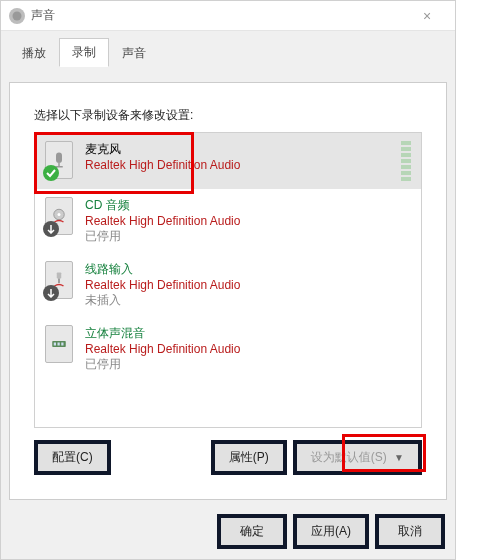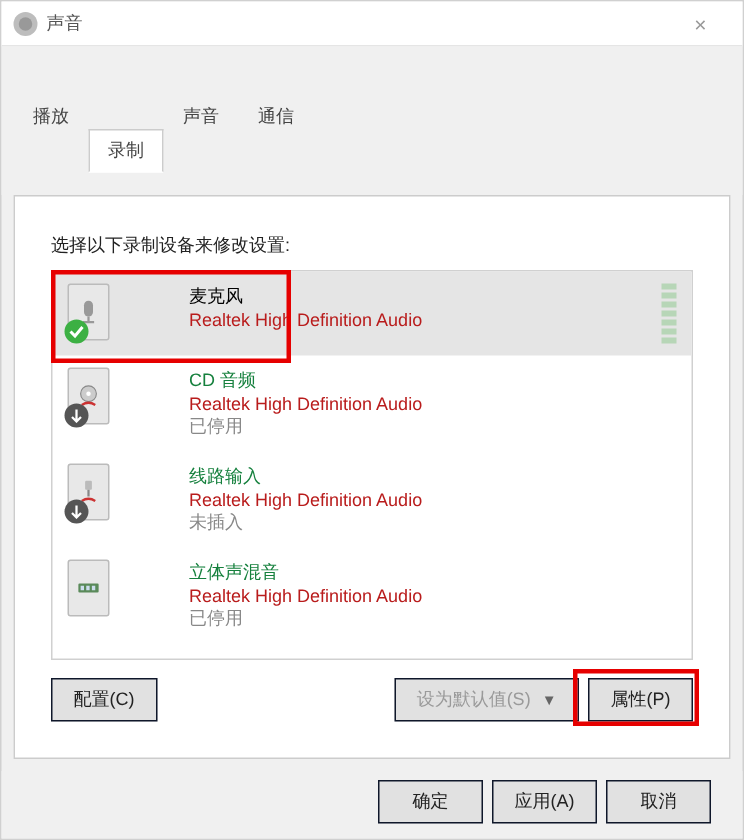--- a/index.html
+++ b/index.html
@@ -1,71 +1,70 @@
 <!DOCTYPE html>
 <html><head>
 <meta charset="utf-8">
 <style>
   * { box-sizing: border-box; margin: 0; padding: 0; font-family: "Microsoft YaHei", "Segoe UI", sans-serif; font-size: 12px; }
   body { background: #fff; width: 500px; height: 560px; overflow: hidden; }
-  .window { width: 496px; height: 560px; background: #f0f0f0; border: 1px solid #d0d0d0; display: flex; flex-direction: column; }
+  .window { width: 456px; height: 560px; background: #f0f0f0; border: 1px solid #d0d0d0; display: flex; flex-direction: column; }
   .titlebar { height: 30px; background: #fff; display: flex; align-items: center; padding: 0 8px; border-bottom: 1px solid #e5e5e5; }
   .titlebar .icon { width: 16px; height: 16px; background: #bdbdbd; border-radius: 50%; margin-right: 6px; display:flex;align-items:center;justify-content:center;}
   .titlebar .title { color: #555; flex: 1; }
   .titlebar .close { width: 40px; text-align: center; color: #999; font-size: 14px; cursor: pointer; }
-  .tabs { display: flex; align-items: center; padding: 6px 8px 16px 8px; background:#f0f0f0;}
+  .tabs { display: flex; align-items: flex-end; padding: 6px 8px 16px 8px; background:#f0f0f0;}
   .tab { padding: 5px 12px 5px 12px; color: #444; cursor: pointer; border:1px solid transparent; border-bottom:none; position:relative; top:1px;}
-  .tab.active { background: #fff; border: 1px solid #ccc; border-bottom: 1px solid #fff; margin-top: 48px; }
+  .tab.active { background: #fff; border: 1px solid #ccc; border-bottom: 1px solid #fff; }
   .content { flex: 1; background: #fff; margin: 0 8px 8px 8px; border: 1px solid #ccc; padding: 24px; display: flex; flex-direction: column; }
   .instr { color: #222; margin-bottom: 8px; }
   .devlist { flex: 1; border: 1px solid #d0d0d0; background: #fff; overflow: auto; }
   .device { display: flex; align-items: flex-start; padding: 8px 10px; border-bottom: 0; cursor: default; }
   .device.selected { background: #e5e5e5; }
   .device .devicon-wrap { width: 34px; position: relative; margin-right: 6px;}
   .device .devicon { width: 28px; height: 38px; background: #e8e8e8; border: 1px solid #bbb; border-radius: 2px; display:flex; align-items:center; justify-content:center;}
   .device .devicon svg { width: 18px; height: 24px; }
   .device .badge { position: absolute; left: -2px; bottom: -2px; width: 16px; height: 16px; border-radius: 50%; display:flex;align-items:center;justify-content:center;}
   .device .badge.ok { background:#3cb043; }
   .device .badge.down { background:#555; }
   .device .badge svg { width:10px; height:10px; fill:#fff; }
-  .device .text { flex: 1; margin-left: 41px; }
+  .device .text { flex: 1; }
   .device .name { color: #15803d; }
   .device .desc { color: #b91c1c; }
   .device .status { color: #888; }
   .device.selected .name { color:#000; }
   .device .meter { width: 10px; height: 40px; display:flex; flex-direction:column; gap:2px; margin-left:6px;}
   .device .meter .seg { flex:1; background:#b7d6b7; }
   .hl { position:absolute; border:3px solid #e60000; pointer-events:none; }
   .buttons { display:flex; align-items:center; gap:6px; margin-top:12px; }
   .buttons .spacer { flex:1; }
-  .btn { background:#e1e1e1; border:1px solid #0f172a; padding:5px 14px; cursor:pointer; color:#222; min-width:70px; text-align:center;}
+  .btn { background:#e1e1e1; border:4px solid #0f172a; padding:5px 14px; cursor:pointer; color:#222; min-width:70px; text-align:center;}
   .btn.disabled { color:#9a9a9a; cursor:default; }
   .btn .arrow { margin-left:4px; color:#666; font-size:10px; display:inline-block;}
-  .bottom { display:flex; gap:6px; padding: 6px 21px 10px 0; justify-content:flex-end; background:#f0f0f0;}
+  .bottom { display:flex; gap:6px; padding: 6px 10px 10px 0; justify-content:flex-end; background:#f0f0f0;}
   .listwrap { position:relative; flex:1; display:flex; flex-direction:column;}
 </style>
 </head>
 <body>
 
 <div class="window">
   <div class="titlebar">
     <span class="icon">
       <svg viewBox="0 0 16 16" width="12" height="12">
           <circle cx="8" cy="8" r="6" fill="#999"></circle>
         </svg>
     </span>
     <span class="title">声音</span>
     <span class="close">×</span>
   </div>
 
   <div class="tabs">
     <div class="tab"><span>播放</span></div>
     <div class="tab active"><span>录制</span></div>
     <div class="tab"><span>声音</span></div>
-    <div class="tab"><span>通信</span></div>
   </div>
 
   <div class="content">
     <div class="instr">选择以下录制设备来修改设置:</div>
 
     <div class="listwrap">
       <div class="devlist">
 
         <div class="device selected" id="dev0">
           <div class="devicon-wrap">
@@ -159,25 +158,25 @@
           </div>
         </div>
 
       </div>
       <div class="hl" id="hl-dev" style="left:0; top:0; width:160px; height:62px;"></div>
     </div>
 
     <div class="buttons" style="position:relative;">
       <div class="btn"><span>配置(C)</span></div>
       <div class="spacer"></div>
+      <div class="btn" id="propbtn"><span>属性(P)</span></div>
       <div class="btn disabled">
         <span>设为默认值(S)</span>
         <span class="arrow">▼</span>
       </div>
-      <div class="btn" id="propbtn"><span>属性(P)</span></div>
       <div class="hl" id="hl-prop" style="right:-4px; top:-6px; width:84px; height:38px;"></div>
     </div>
   </div>
 
   <div class="bottom">
     <div class="btn"><span>确定</span></div>
     <div class="btn"><span>应用(A)</span></div>
     <div class="btn"><span>取消</span></div>
   </div>
 </div>

